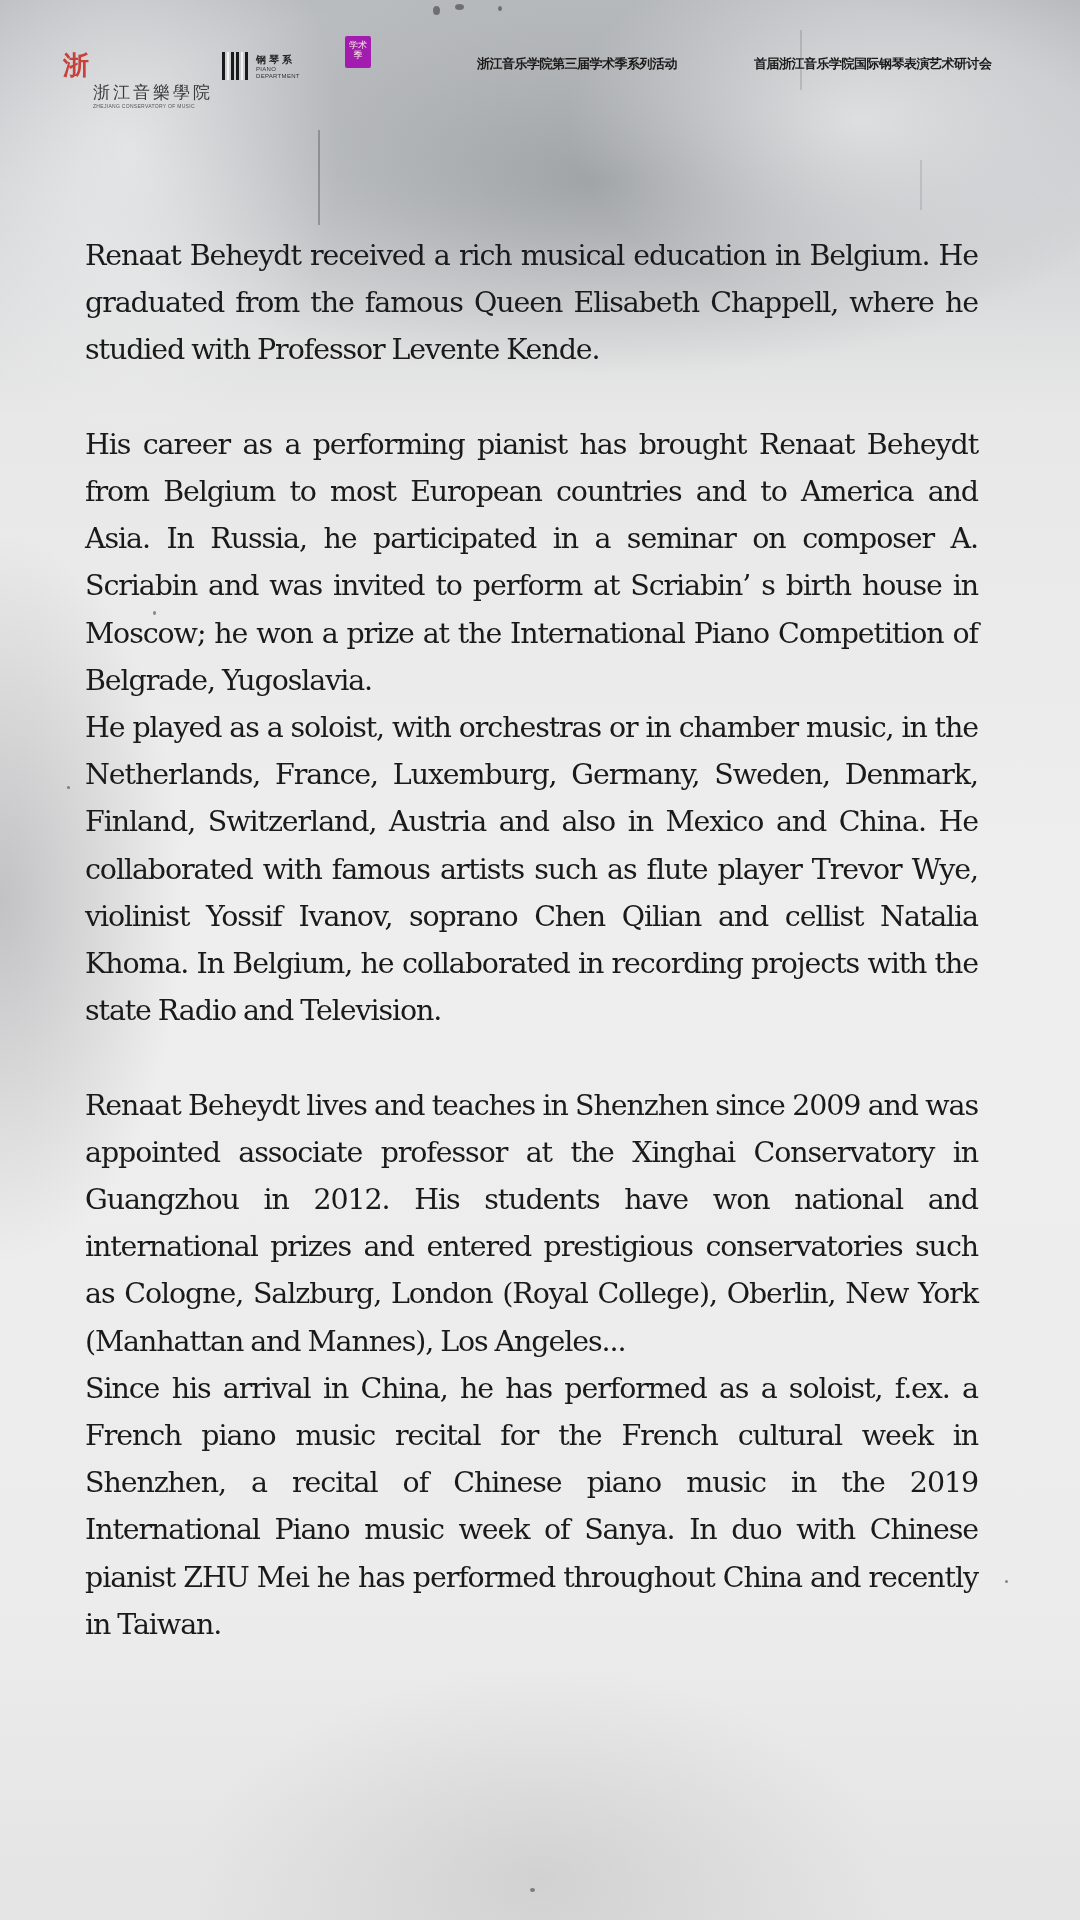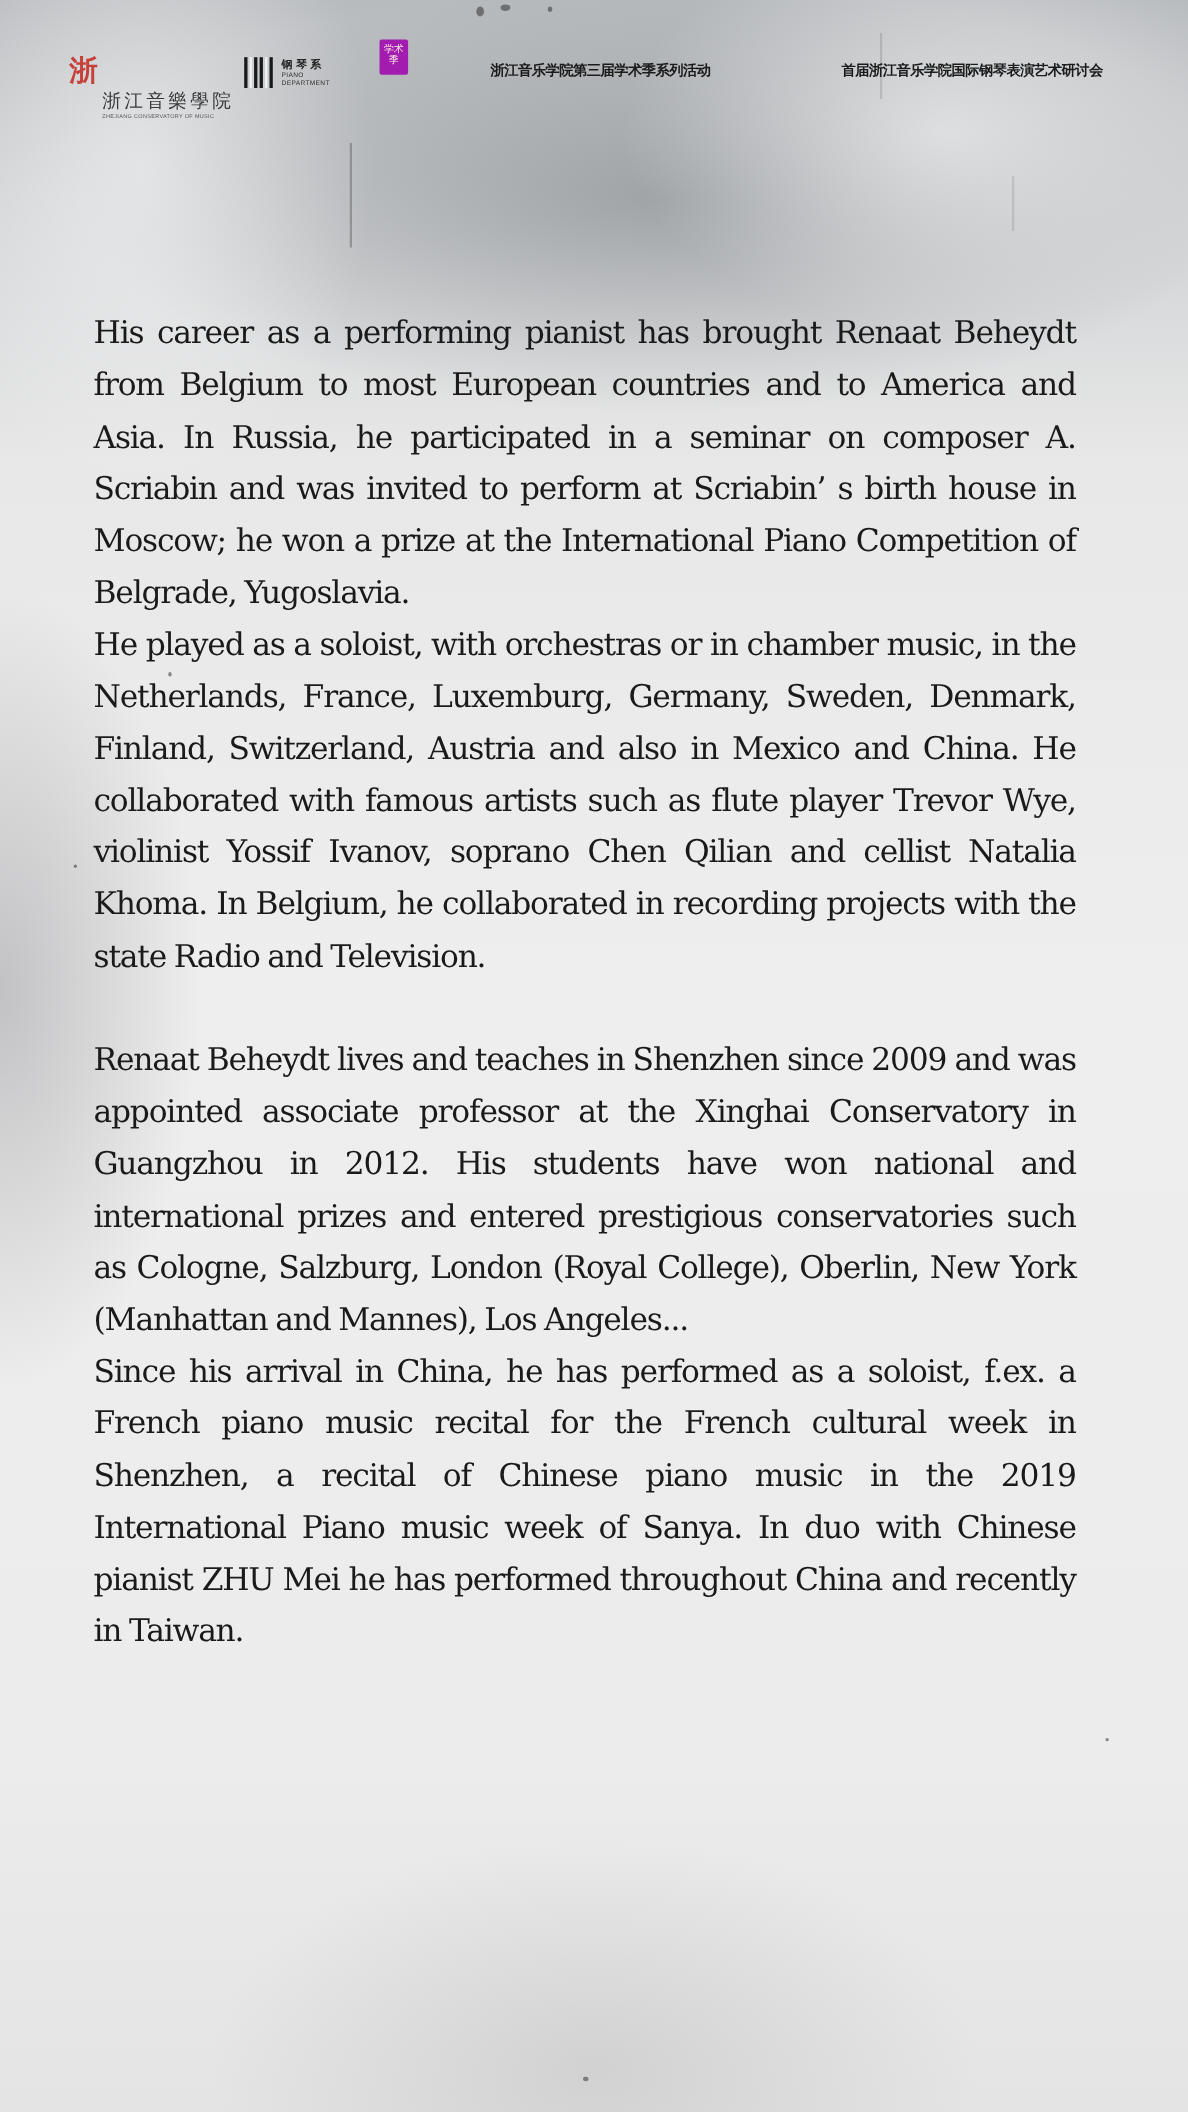--- a/index.html
+++ b/index.html
@@ -31,23 +31,23 @@
   .logo-piano { position: absolute; left: 222px; top: 52px; display: flex; align-items: flex-end; }
   .keys { display: flex; height: 28px; }
   .keys span { display: block; width: 3px; height: 28px; background: #1a1a1a; margin-right: 2px; }
   .keys span.w { background: #f2f2f2; width: 2px; }
   .piano-text { margin-left: 6px; }
   .piano-cn { font-size: 10px; color: #222; letter-spacing: 3px; line-height: 13px; font-family: "DejaVu Sans", sans-serif; font-weight: bold; }
   .piano-en { font-size: 6px; color: #333; line-height: 7px; font-family: "Liberation Sans", sans-serif; letter-spacing: .3px; }
 
   .seal { position: absolute; left: 345px; top: 36px; width: 26px; height: 32px; background: #a21caf; border-radius: 2px; color: #fbe9e4; font-size: 9px; line-height: 10px; text-align: center; padding-top: 4px; box-sizing: border-box; font-family: "DejaVu Sans", sans-serif; }
 
-  .event-title { position: absolute; top: 55px; font-size: 13px; color: #1b1b1b; font-family: "DejaVu Sans", sans-serif; font-weight: bold; white-space: nowrap; letter-spacing: -.5px; }
+  .event-title { position: absolute; top: 55px; font-size: 13px; color: #1b1b1b; font-family: "DejaVu Sans", sans-serif; font-weight: bold; white-space: nowrap; letter-spacing: -.5px; margin-left: 31px; }
   .event-1 { left: 446px; }
-  .event-2 { left: 765px; }
+  .event-2 { left: 723px; }
 
   .content { position: absolute; left: 85px; top: 232px; width: 893px; }
   .content p {
     margin: 0; font-size: 28.5px; line-height: 47.2px; color: #1a1a1a;
     text-align: justify; font-family: "DejaVu Serif", "Liberation Serif", serif;
     letter-spacing: -1.1px; word-spacing: -1px;
   }
   .content p.gap { margin-top: 47.2px; }
 </style>
 </head>
@@ -91,17 +91,18 @@
     </div>
   </div>
 
   <div class="seal">学术季</div>
 
   <div class="event-title event-1">浙江音乐学院第三届学术季系列活动</div>
   <div class="event-title event-2">首届浙江音乐学院国际钢琴表演艺术研讨会</div>
 </div>
 
 <div class="content">
+  <p>Renaat Beheydt received a rich musical education in Belgium. He graduated from the famous Queen Elisabeth Chappell, where he studied with Professor Levente Kende.</p>
   <p class="gap">His career as a performing pianist has brought Renaat Beheydt from Belgium to most European countries and to America and Asia. In Russia, he participated in a seminar on composer A. Scriabin and was invited to perform at Scriabin’ s birth house in Moscow; he won a prize at the International Piano Competition of Belgrade, Yugoslavia.</p>
   <p>He played as a soloist, with orchestras or in chamber music, in the Netherlands, France, Luxemburg, Germany, Sweden, Denmark, Finland, Switzerland, Austria and also in Mexico and China. He collaborated with famous artists such as flute player Trevor Wye, violinist Yossif Ivanov, soprano Chen Qilian and cellist Natalia Khoma.  In Belgium, he collaborated in recording projects with the state Radio and Television.</p>
   <p class="gap">Renaat Beheydt lives and teaches in Shenzhen since 2009 and was appointed associate professor at the Xinghai Conservatory in Guangzhou in 2012. His students have won national and international prizes and entered prestigious conservatories such as Cologne, Salzburg, London (Royal College), Oberlin, New York (Manhattan and Mannes),  Los Angeles...</p>
   <p>Since his arrival in China, he has performed as a soloist, f.ex. a French piano music recital for the French cultural week in Shenzhen, a recital of Chinese piano music in the 2019 International Piano music week of Sanya. In duo with Chinese pianist ZHU Mei he has performed throughout China and recently in Taiwan.</p>
 </div>
 
 </body></html>

